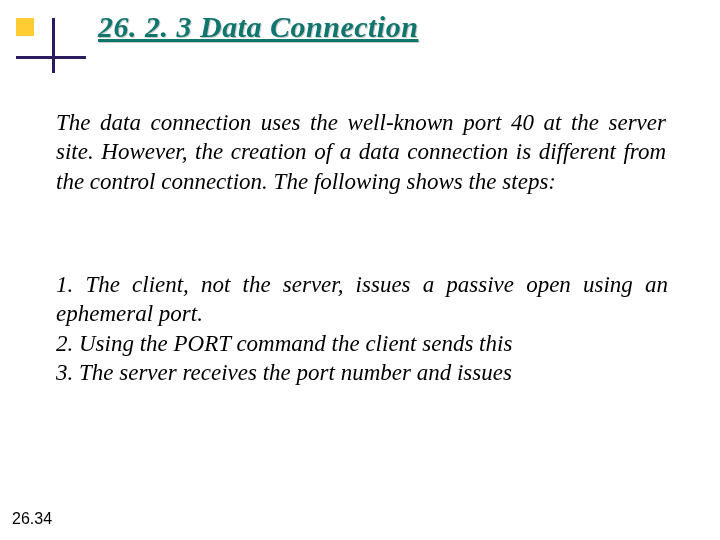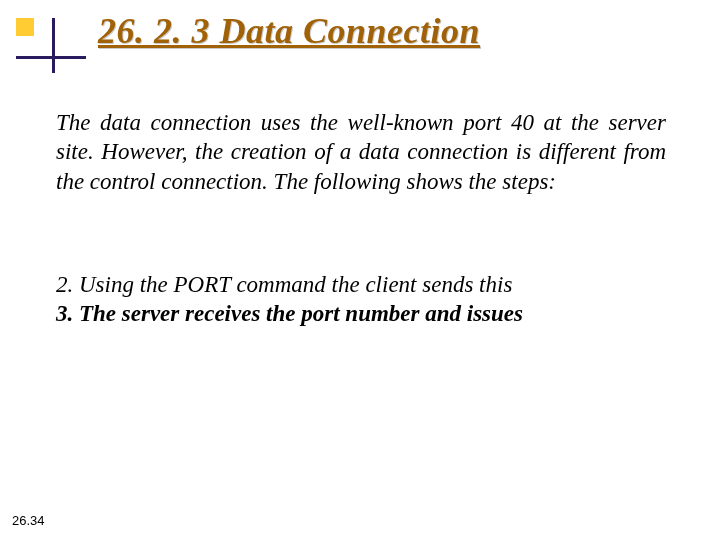--- a/index.html
+++ b/index.html
@@ -37,24 +37,24 @@
     top: 0;
     left: 36px;
     width: 3px;
     height: 55px;
     background: #2a1a5e;
   }
   .title {
     position: absolute;
     top: 10px;
     left: 98px;
-    font-size: 36px;
+    font-size: 30px;
     font-weight: bold;
     font-style: italic;
-    color: #a16207;
+    color: #0f766e;
     text-decoration: underline;
     letter-spacing: 0.5px;
     text-shadow: 1px 1px 0 rgba(180,180,180,0.7);
   }
   .intro {
     position: absolute;
     top: 108px;
     left: 56px;
     width: 610px;
     font-size: 23px;
@@ -72,43 +72,44 @@
     font-style: italic;
     color: #000;
     line-height: 1.28;
   }
   .step {
     text-align: justify;
   }
   .step1 { padding-left: 8px; }
   .step2 { padding-left: 8px; }
   .step2b { padding-left: 2px; }
-  .step3 { padding-left: 8px; font-weight: bold; }
+  .step3 { padding-left: 8px; }
   .step3b { padding-left: 52px; }
   .pagenum {
     position: absolute;
     bottom: 12px;
     left: 12px;
     font-family: Arial, sans-serif;
-    font-size: 13px;
+    font-size: 16px;
     color: #000;
     font-style: normal;
   }
 </style>
 </head>
 <body>
 
 <div class="bullet-decor">
   <div class="sq" style="top:0;left:0"></div>
   <div class="line-v"></div>
   <div class="line-h"></div>
 </div>
 
 <div class="title">26. 2. 3  Data Connection</div>
 
 <div class="intro">The data connection uses the well-known port 40 at the server site. However, the creation of a data connection is different from the control connection. The following shows the steps:</div>
 
 <div class="steps">
+  <div class="step step1">1. The client, not the server, issues a passive open using an ephemeral port.</div>
   <div class="step step2">2. Using the PORT command the client sends this</div>
   <div class="step step3">3.   The server receives the port number and issues</div>
 </div>
 
 <div class="pagenum">26.34</div>
 
 </body></html>

